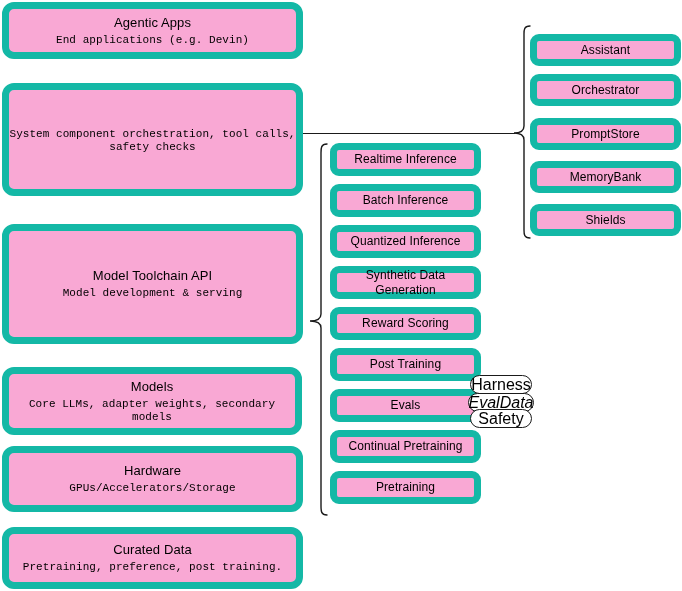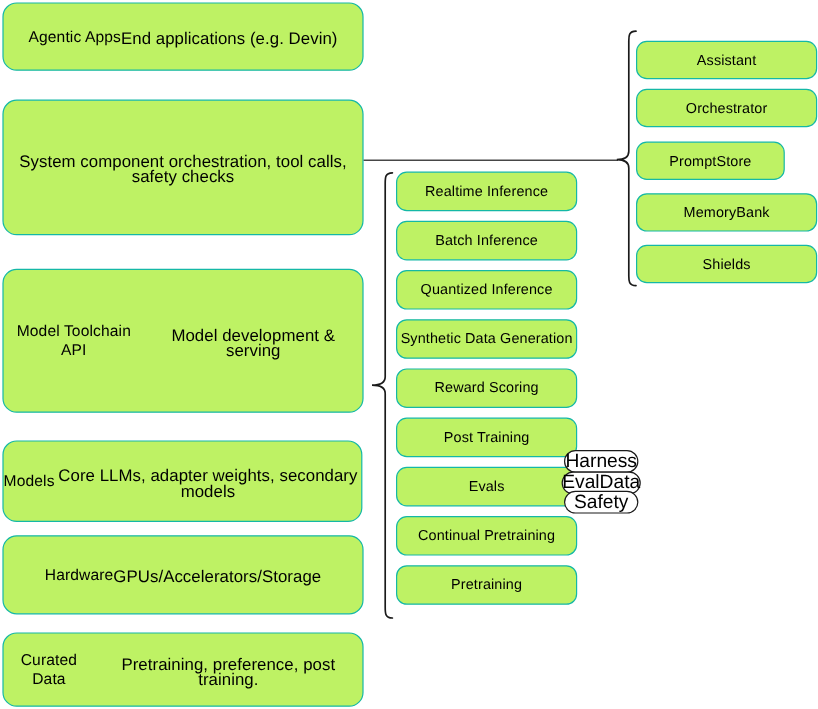--- a/index.html
+++ b/index.html
@@ -11,40 +11,42 @@
     position: relative;
     width: 682px;
     height: 591px;
     background: #ffffff;
     font-family: "Liberation Sans", sans-serif;
     overflow: hidden;
   }
   .box {
     position: absolute;
     box-sizing: border-box;
-    border: 1px solid #14b8a6;
+    border: 7px solid #14b8a6;
     border-radius: 12px;
-    background: #bef264;
+    background: #f9a8d4;
     display: flex;
+    flex-direction: column;
     align-items: center;
     justify-content: center;
     text-align: center;
     color: #000000;
   }
   
   .layer-box .layer-title {
     font-size: 13px;
     line-height: 16px;
     letter-spacing: 0.1px;
   }
   .layer-box .layer-sub {
-    font-size: 14px;
+    font-size: 11px;
     line-height: 13px;
     margin-top: 3px;
     letter-spacing: 0.05px;
+    font-family: Liberation Mono, monospace;
   }
   
   .cap-box {
     border-radius: 9px;
     font-size: 12px;
     line-height: 15px;
   }
   .cap-box .cap-label {
     font-size: 12px;
     letter-spacing: 0.1px;
@@ -150,34 +152,34 @@
   <div class="box cap-box" style="left:330px; top:430px; width:151px; height:33px;">
     <span class="cap-label">Continual Pretraining</span>
   </div>
   <div class="box cap-box" style="left:330px; top:471px; width:151px; height:33px;">
     <span class="cap-label">Pretraining</span>
   </div>
 
   <div class="pill" style="left:470px; top:375px; width:62px; height:19px;">
     <span>Harness</span>
   </div>
-  <div class="pill" style="left:468px; top:393px; width:66px; height:19px;">
+  <div class="pill" style="left:468px; top:393px; width:66px; height:19px;font-style:italic;">
     <span>EvalData</span>
   </div>
   <div class="pill" style="left:470px; top:409px; width:62px; height:19px;">
     <span>Safety</span>
   </div>
 
   <div class="box cap-box" style="left:530px; top:34px; width:151px; height:32px;">
     <span class="cap-label">Assistant</span>
   </div>
   <div class="box cap-box" style="left:530px; top:74px; width:151px; height:32px;">
     <span class="cap-label">Orchestrator</span>
   </div>
-  <div class="box cap-box" style="left:530px; top:118px; width:124px; height:32px;">
+  <div class="box cap-box" style="left:530px; top:118px; width:151px; height:32px;">
     <span class="cap-label">PromptStore</span>
   </div>
   <div class="box cap-box" style="left:530px; top:161px; width:151px; height:32px;">
     <span class="cap-label">MemoryBank</span>
   </div>
   <div class="box cap-box" style="left:530px; top:204px; width:151px; height:32px;">
     <span class="cap-label">Shields</span>
   </div>
 
 </div>

